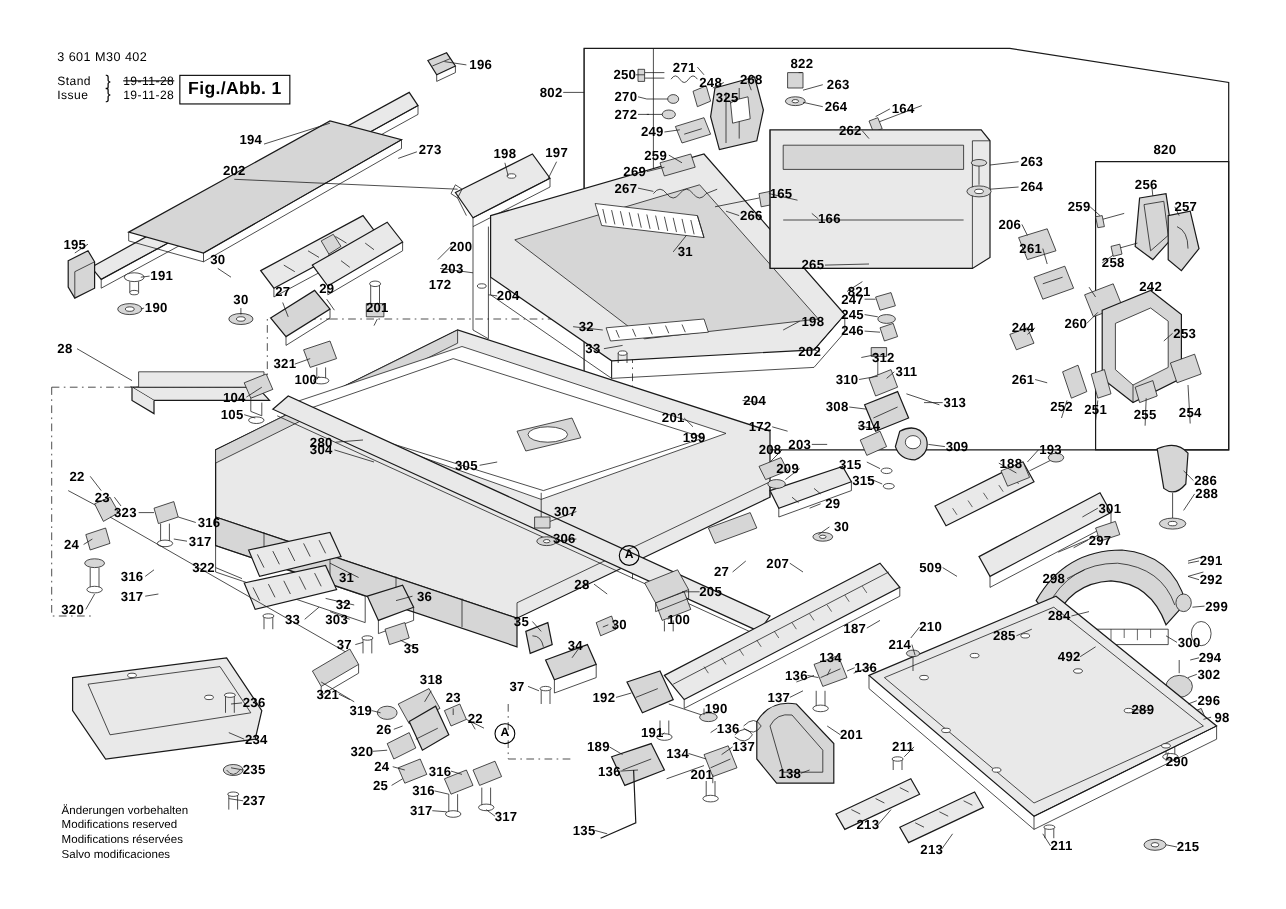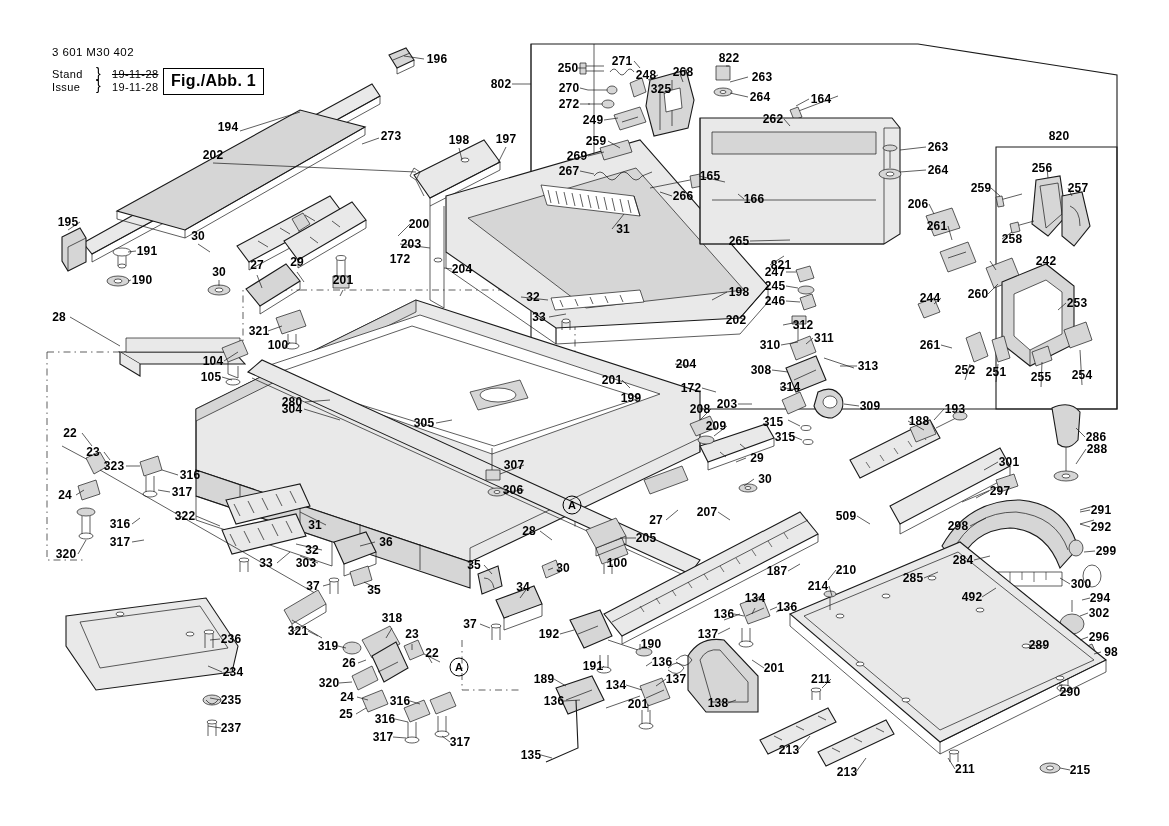--- a/index.html
+++ b/index.html
@@ -82,20 +82,24 @@
 </head>
 <body>
 
 <div id="sheet">
 
   <div class="hdr" id="part-no">3 601 M30 402</div>
   <div class="hdr" id="stand-label">Stand<br>Issue</div>
   <div class="hdr" id="stand-brace">}<br>}</div>
   <div class="hdr" id="stand-dates"><span class="strike">19-11-28</span><br>19-11-28</div>
   <div id="fig-box">Fig./Abb. 1</div>
+  <div id="footnote">Änderungen vorbehalten
+Modifications reserved
+Modifications réservées
+Salvo modificaciones</div>
 
   <svg class="art" viewBox="0 0 1169 826">
 
     <path class="ln med" d="M531 44 L918 44 L1117 75 L1117 409 L531 409 L531 44 Z"></path>
     <path class="ln med" d="M531 44 L531 185 L660 185" opacity="0"></path>
     <path class="ln thin" d="M531 44 L531 178 L594 178 L594 44"></path>
     <path class="ln med" d="M996 147 L1117 147 L1117 409 L996 409 Z"></path>
 
     <path class="ln dash" d="M47 352 L243 352"></path>
     <path class="ln dash" d="M47 352 L47 560 L86 560"></path>

